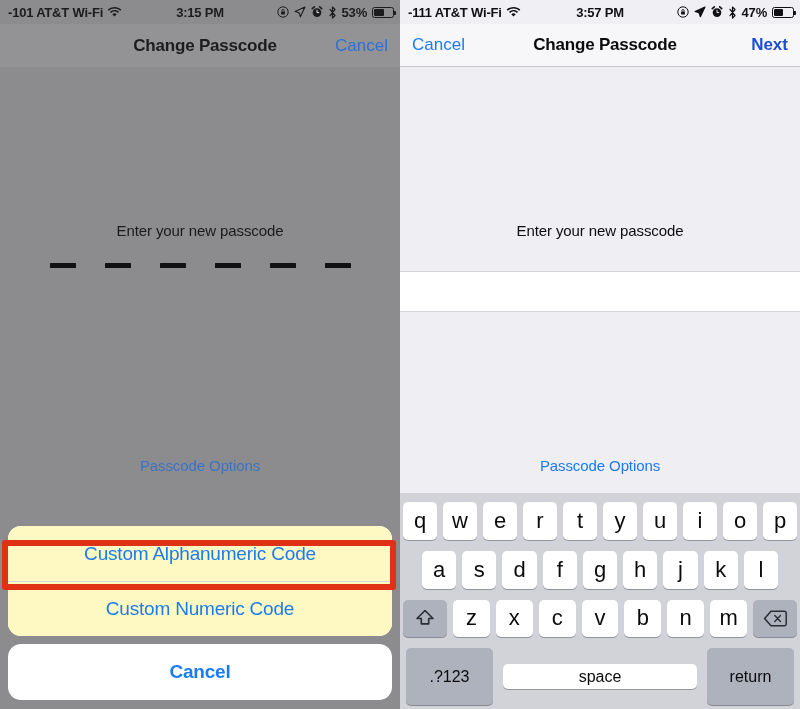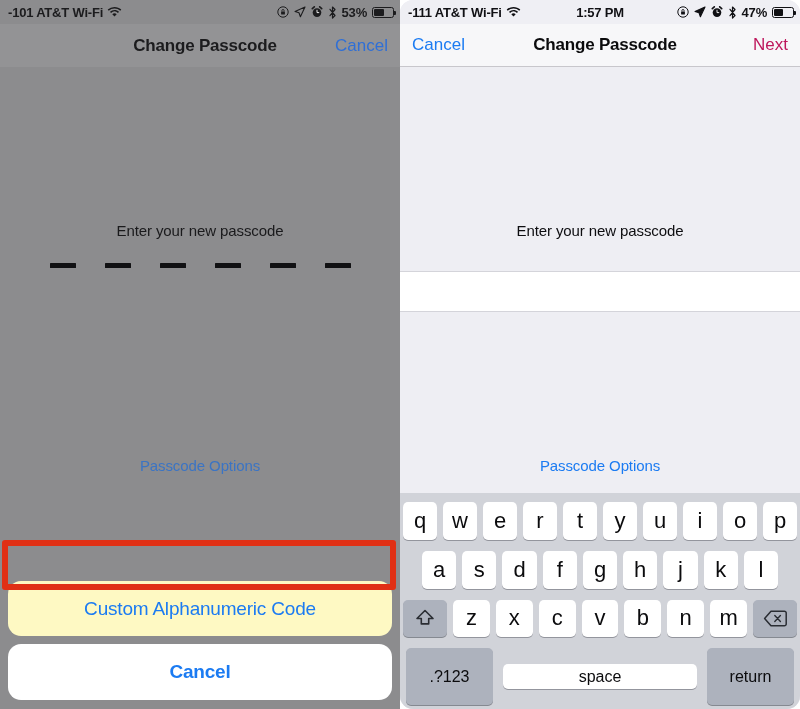--- a/index.html
+++ b/index.html
@@ -14,26 +14,26 @@
 
   
   .panel-left { background:#8c8c8e; }
   .panel-left .statusbar { background:#8c8c8e; color:#1c1c1e; }
   .panel-left .navbar { background:#939395; }
   .panel-left .nav-title { color:#1c1c1e; }
   .panel-left .nav-action { color:#2f6fd6; }
   .panel-left .content { background:#8c8c8e; }
 
   
-  .panel-right { background:#eeeef3;border-radius:13px; }
+  .panel-right { background:#eeeef3; }
   .panel-right .statusbar { background:#efeff4; color:#101014; }
   .panel-right .navbar { background:#f7f7f9; border-bottom:1px solid #c8c7cc; }
   .panel-right .nav-title { color:#0b0b0d; }
   .panel-right .nav-action { color:#1b7bf2; }
-  .panel-right .nav-action.disabled { color:#be185d; }
+  .panel-right .nav-action.disabled { color:#1d4ed8;font-weight:bold; }
 
   
   .statusbar {
     height:24px;
     display:flex; align-items:center;
     padding:0 6px 0 8px;
     font-size:13px; font-weight:bold;
     letter-spacing:-0.2px;
     position:relative;
   }
@@ -168,20 +168,21 @@
       <div class="sb-left">
         <span>-101 AT&amp;T Wi-Fi</span>
         <span class="wifi-icon">
           <svg width="15" height="11" viewBox="0 0 15 11">
               <path d="M7.5 9.6 5.3 7.2a3.2 3.2 0 0 1 4.4 0L7.5 9.6z" fill="#1c1c1e"></path>
               <path d="M7.5 3.1c1.7 0 3.3.6 4.5 1.7l-1 1.1a5.2 5.2 0 0 0-7 0l-1-1.1A6.7 6.7 0 0 1 7.5 3.1z" fill="#1c1c1e"></path>
               <path d="M7.5 0c2.6 0 5 1 6.8 2.6l-1 1.1A8.7 8.7 0 0 0 7.5 1.5 8.7 8.7 0 0 0 1.7 3.7l-1-1.1A10.1 10.1 0 0 1 7.5 0z" fill="#1c1c1e"></path>
             </svg>
         </span>
       </div>
+      <div class="sb-center">3:15 PM</div>
       <div class="sb-right">
         <span class="sb-icon">
           <svg width="12" height="12" viewBox="0 0 12 12">
               <circle cx="6" cy="6" r="5.2" fill="none" stroke="#1c1c1e" stroke-width="1"></circle>
               <rect x="4.1" y="5.5" width="3.8" height="3.1" rx="0.5" fill="#1c1c1e"></rect>
               <path d="M4.9 5.5V4.6a1.1 1.1 0 0 1 2.2 0v0.9" fill="none" stroke="#1c1c1e" stroke-width="0.9"></path>
             </svg>
         </span>
         <span class="sb-icon">
           <svg width="12" height="12" viewBox="0 0 12 12">
@@ -220,20 +221,21 @@
         <span class="dash"></span>
         <span class="dash"></span>
         <span class="dash"></span>
         <span class="dash"></span>
       </div>
       <div class="passcode-opt-left">Passcode Options</div>
 
       <div class="action-sheet">
         <div class="as-group">
           <div class="as-item">Custom Alphanumeric Code</div>
+          <div class="as-item">Custom Numeric Code</div>
         </div>
         <div class="as-cancel">Cancel</div>
       </div>
 
       <div class="highlight-box"></div>
     </div>
   </div>
 
   <div class="panel panel-right">
 
@@ -241,21 +243,21 @@
       <div class="sb-left">
         <span>-111 AT&amp;T Wi-Fi</span>
         <span class="wifi-icon">
           <svg width="15" height="11" viewBox="0 0 15 11">
               <path d="M7.5 9.6 5.3 7.2a3.2 3.2 0 0 1 4.4 0L7.5 9.6z" fill="#101014"></path>
               <path d="M7.5 3.1c1.7 0 3.3.6 4.5 1.7l-1 1.1a5.2 5.2 0 0 0-7 0l-1-1.1A6.7 6.7 0 0 1 7.5 3.1z" fill="#101014"></path>
               <path d="M7.5 0c2.6 0 5 1 6.8 2.6l-1 1.1A8.7 8.7 0 0 0 7.5 1.5 8.7 8.7 0 0 0 1.7 3.7l-1-1.1A10.1 10.1 0 0 1 7.5 0z" fill="#101014"></path>
             </svg>
         </span>
       </div>
-      <div class="sb-center">1:57 PM</div>
+      <div class="sb-center">3:57 PM</div>
       <div class="sb-right">
         <span class="sb-icon">
           <svg width="12" height="12" viewBox="0 0 12 12">
               <circle cx="6" cy="6" r="5.2" fill="none" stroke="#101014" stroke-width="1"></circle>
               <rect x="4.1" y="5.5" width="3.8" height="3.1" rx="0.5" fill="#101014"></rect>
               <path d="M4.9 5.5V4.6a1.1 1.1 0 0 1 2.2 0v0.9" fill="none" stroke="#101014" stroke-width="0.9"></path>
             </svg>
         </span>
         <span class="sb-icon">
           <svg width="12" height="12" viewBox="0 0 12 12">

